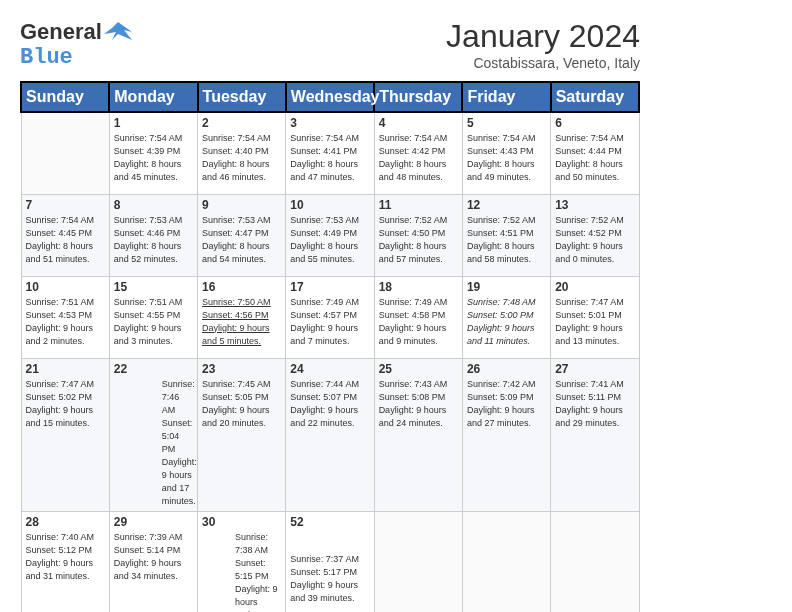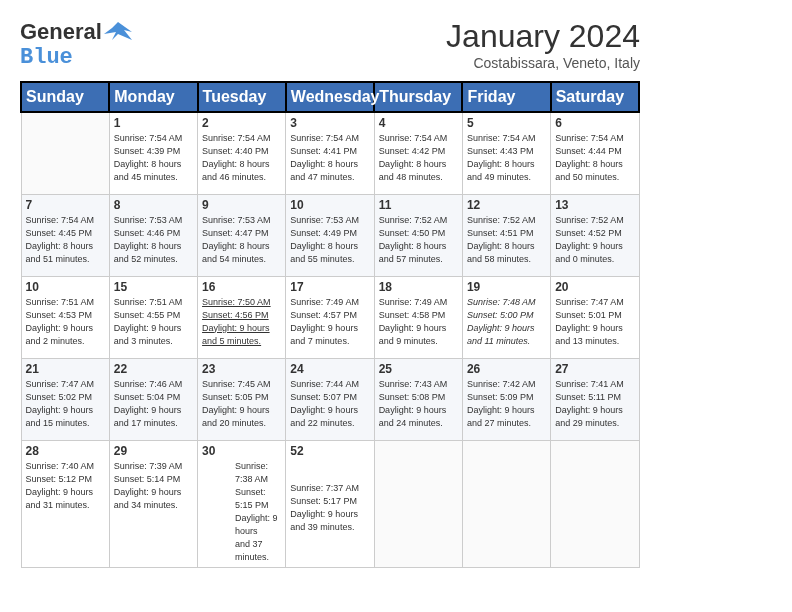--- a/index.html
+++ b/index.html
@@ -279,21 +279,21 @@
         <tr>
           <td>
             <span class="day-number">21</span>
             <div class="day-info" style="white-space: pre-line;">Sunrise: 7:47 AM
 Sunset: 5:02 PM
 Daylight: 9 hours
 and 15 minutes.</div>
           </td>
           <td>
             <span class="day-number">22</span>
-            <div class="day-info" style="white-space: pre-line;">Sunrise: 7:46 AM
+            <div class="day-info" style="white-space: pre-line; margin-left: 48px;">Sunrise: 7:46 AM
 Sunset: 5:04 PM
 Daylight: 9 hours
 and 17 minutes.</div>
           </td>
           <td>
             <span class="day-number">23</span>
             <div class="day-info" style="white-space: pre-line;">Sunrise: 7:45 AM
 Sunset: 5:05 PM
 Daylight: 9 hours
 and 20 minutes.</div>

